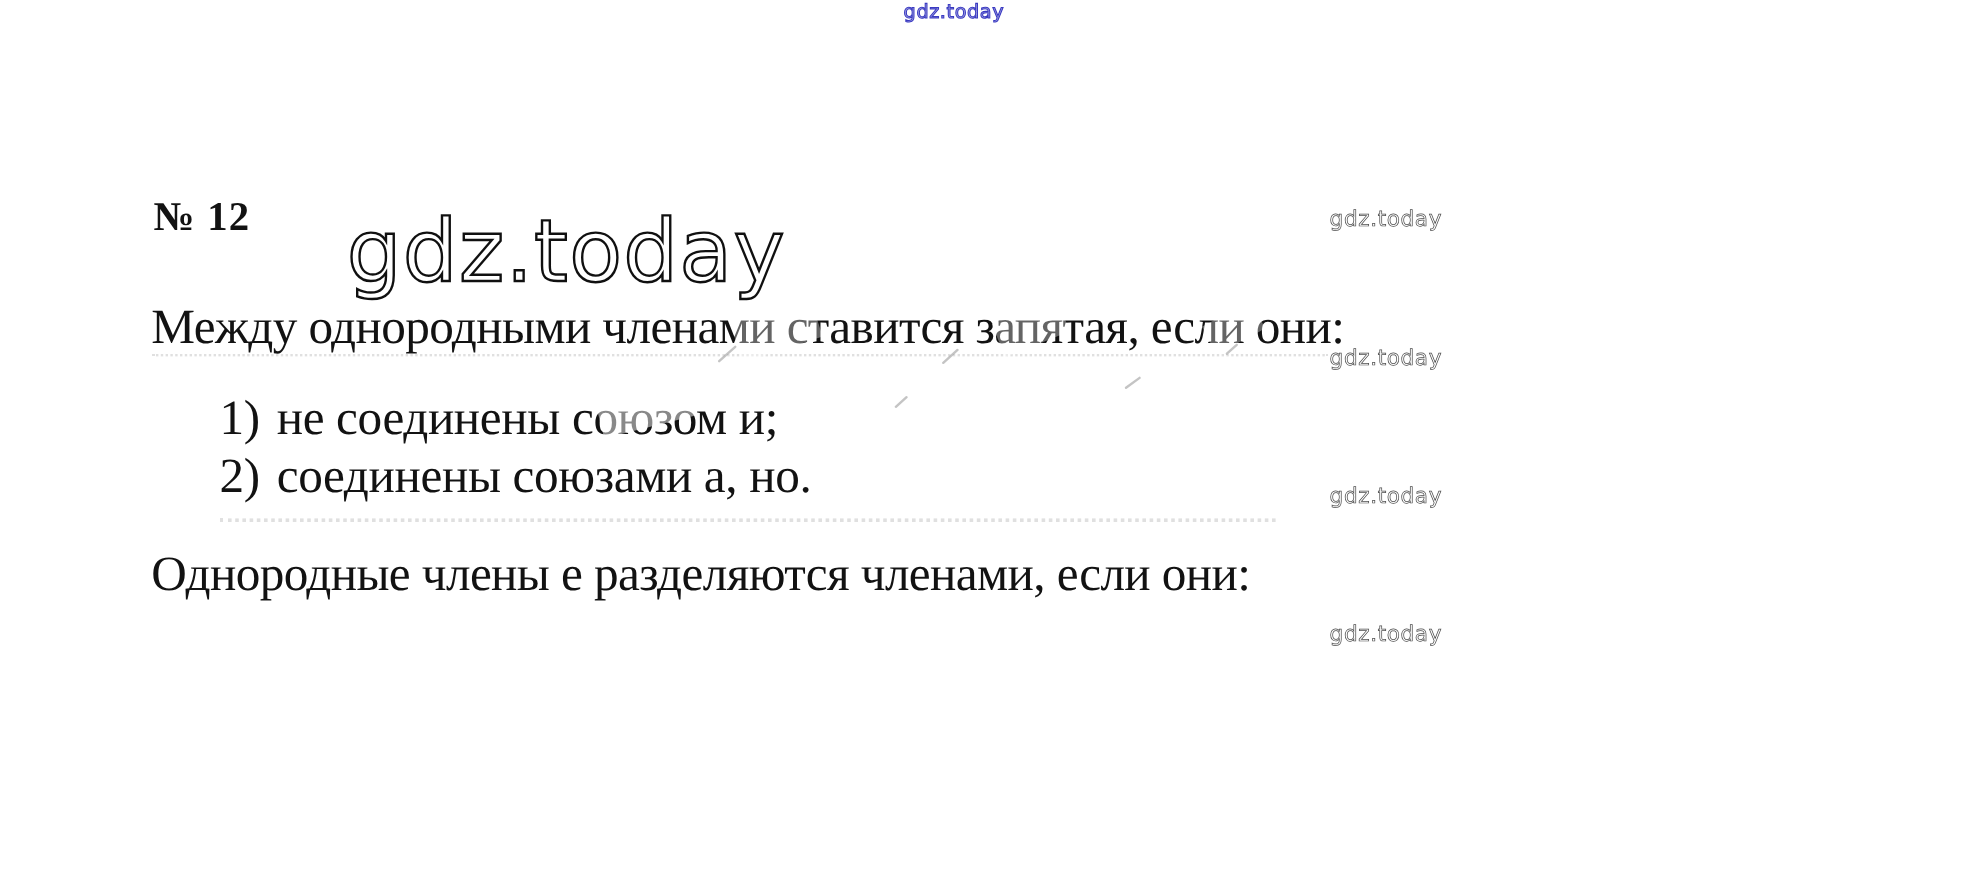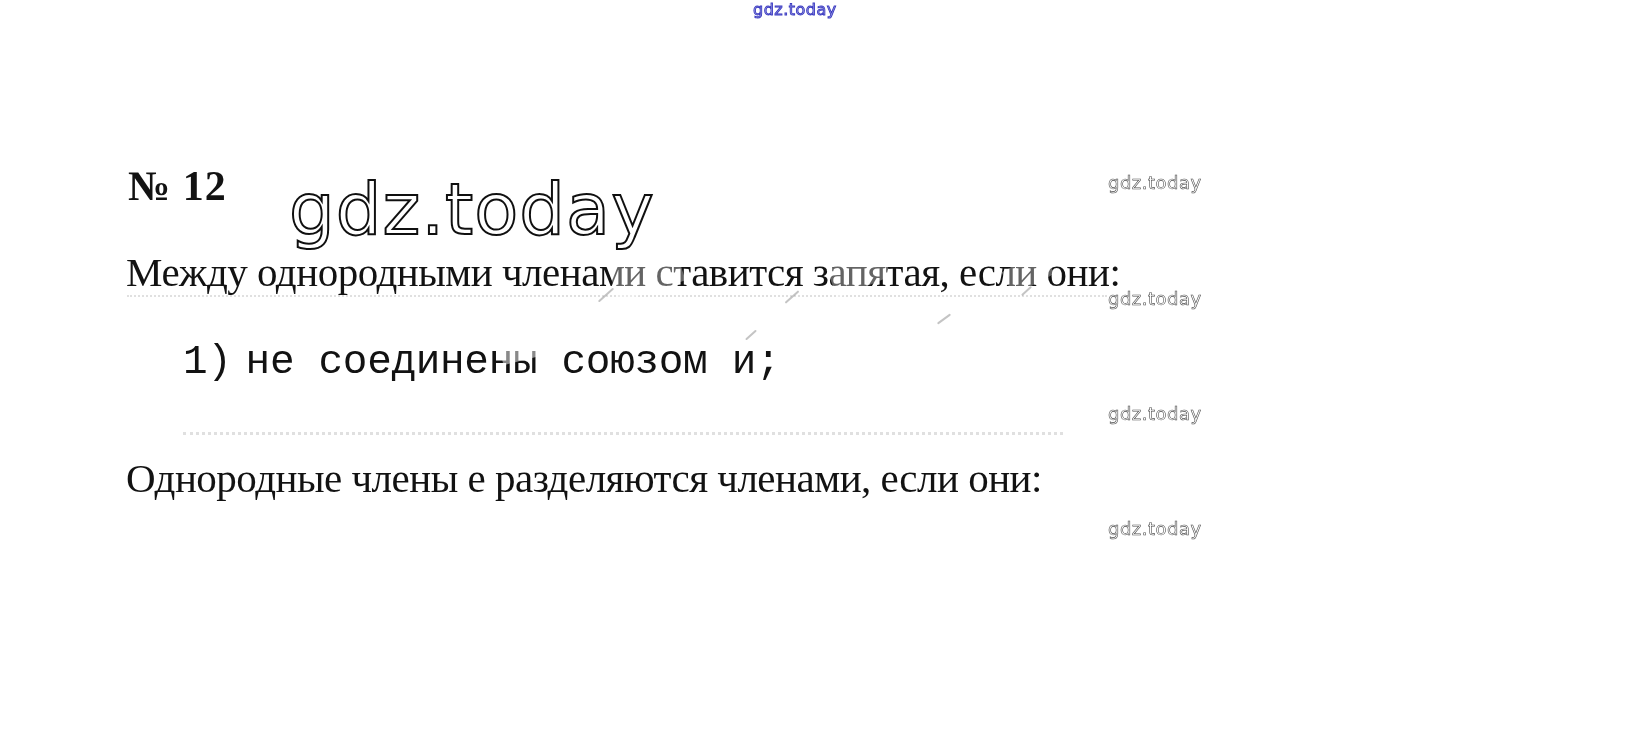--- a/index.html
+++ b/index.html
@@ -7,21 +7,21 @@
     width: 1643px; height: 733px;
     position: relative;
     background: #ffffff;
     overflow: hidden;
     font-family: "Liberation Serif", serif;
     color: #121212;
   }
   .abs { position: absolute; white-space: nowrap; line-height: 1; }
 
   
-  .doc-number   { font-size: 42px; font-weight: bold; letter-spacing: 1px; z-index: 1; }
+  .doc-number   { font-size: 34px; font-weight: bold; letter-spacing: 1px; z-index: 1; }
   .heading      { font-size: 41px; letter-spacing: -0.5px; z-index: 1; }
   .list-item    { font-size: 41px; letter-spacing: -0.3px; z-index: 1; }
   .marker       { display: inline-block; margin-right: 14px; }
 
   
   .wm-large {
     font-family: "DejaVu Sans", sans-serif;
     font-size: 72px; letter-spacing: 1px;
     color: #2a2a2a; z-index: 0;
   }
@@ -57,22 +57,25 @@
 
   <div class="abs wm-right" style="left:1108px; top:174px;">gdz.today</div>
   <div class="abs wm-right" style="left:1108px; top:290px;">gdz.today</div>
   <div class="abs wm-right" style="left:1108px; top:405px;">gdz.today</div>
   <div class="abs wm-right" style="left:1108px; top:520px;">gdz.today</div>
 
   <div class="abs doc-number" style="left:128px; top:165px;">№ 12</div>
 
   <div class="abs heading" style="left:126px; top:252px;">Между однородными членами ставится запятая, если они:</div>
 
-  <div class="abs list-item" style="left:183px; top:342px;font-family:Liberation Mono, monospace;">
+  <div class="abs list-item" style="left:183px; top:328px;">
     <span class="marker">1)</span><span>не соединены союзом и;</span>
+  </div>
+  <div class="abs list-item" style="left:183px; top:376px;">
+    <span class="marker">2)</span><span>соединены союзами а, но.</span>
   </div>
 
   <div class="abs heading" style="left:126px; top:458px;">Однородные члены е разделяются членами, если они:</div>
 
 
   <div>
     <div class="dash-line" style="left:127px; top:295px; width:980px; border-top-width:2px;"></div>
     <div class="dash-line" style="left:183px; top:432px; width:880px;"></div>
 
     <div class="tick" style="left:596px; top:294px; width:20px; transform:rotate(-42deg);"></div>

